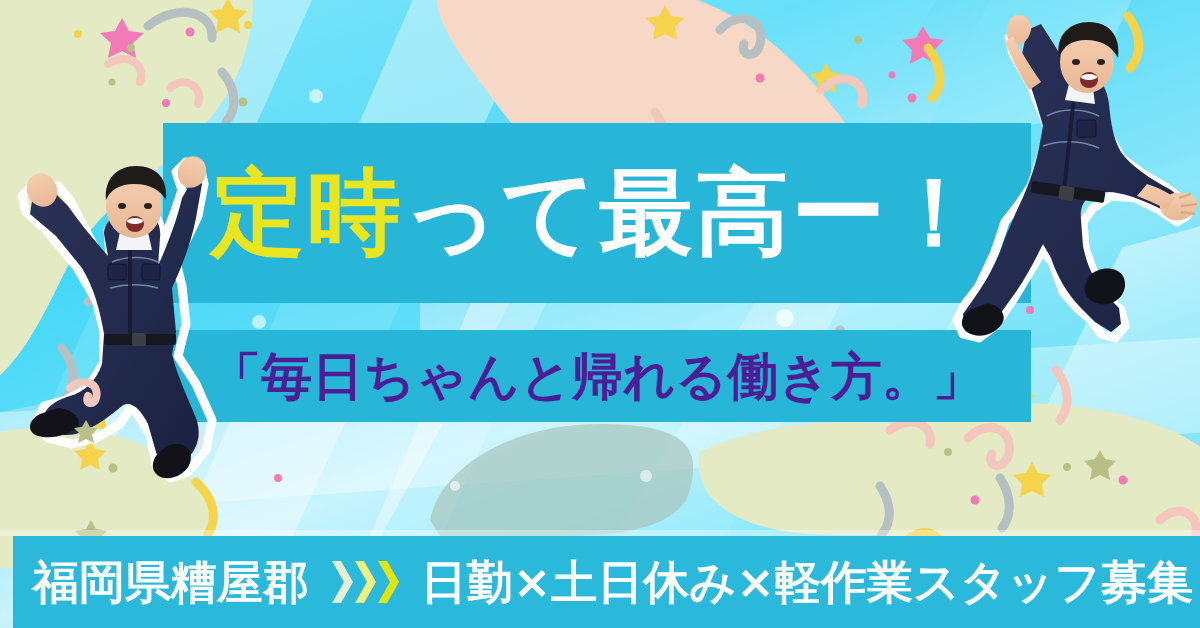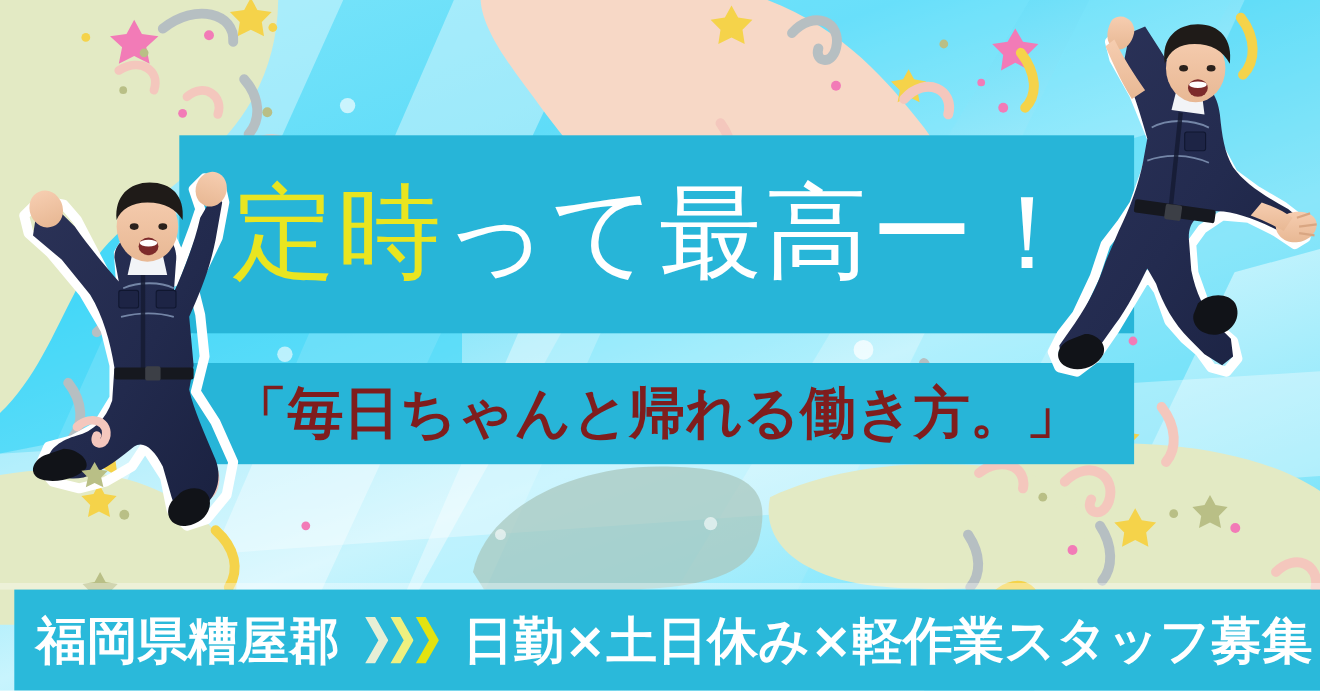--- a/index.html
+++ b/index.html
@@ -22,32 +22,32 @@
     background:#27b5d8;
     display:flex; align-items:center; justify-content:center;
     z-index:6;
   }
   #band-head{ left:163px; top:123px; width:868px; height:180px; }
   #band-sub { left:163px; top:330px; width:868px; height:92px; }
 
   .headline{
     white-space:nowrap;
     font-size:108px;
-    font-weight:normal;
+    font-weight:bold;
     letter-spacing:2px;
     line-height:1;
     font-family:"DejaVu Sans","Liberation Sans",sans-serif;
     display:flex; align-items:center;justify-content:space-between;
   }
   .hl-accent{ color:#e9e520; }
   .hl-white { color:#ffffff; }
 
   .subline{
     white-space:nowrap;
-    color:#7f1d1d;
+    color:#4c1d95;
     font-size:58px;
     font-weight:bold;
     letter-spacing:0px;
     line-height:1;
     font-family:"DejaVu Sans","Liberation Sans",sans-serif;
   }
 
   
   .person{ position:absolute; z-index:7; }
 

